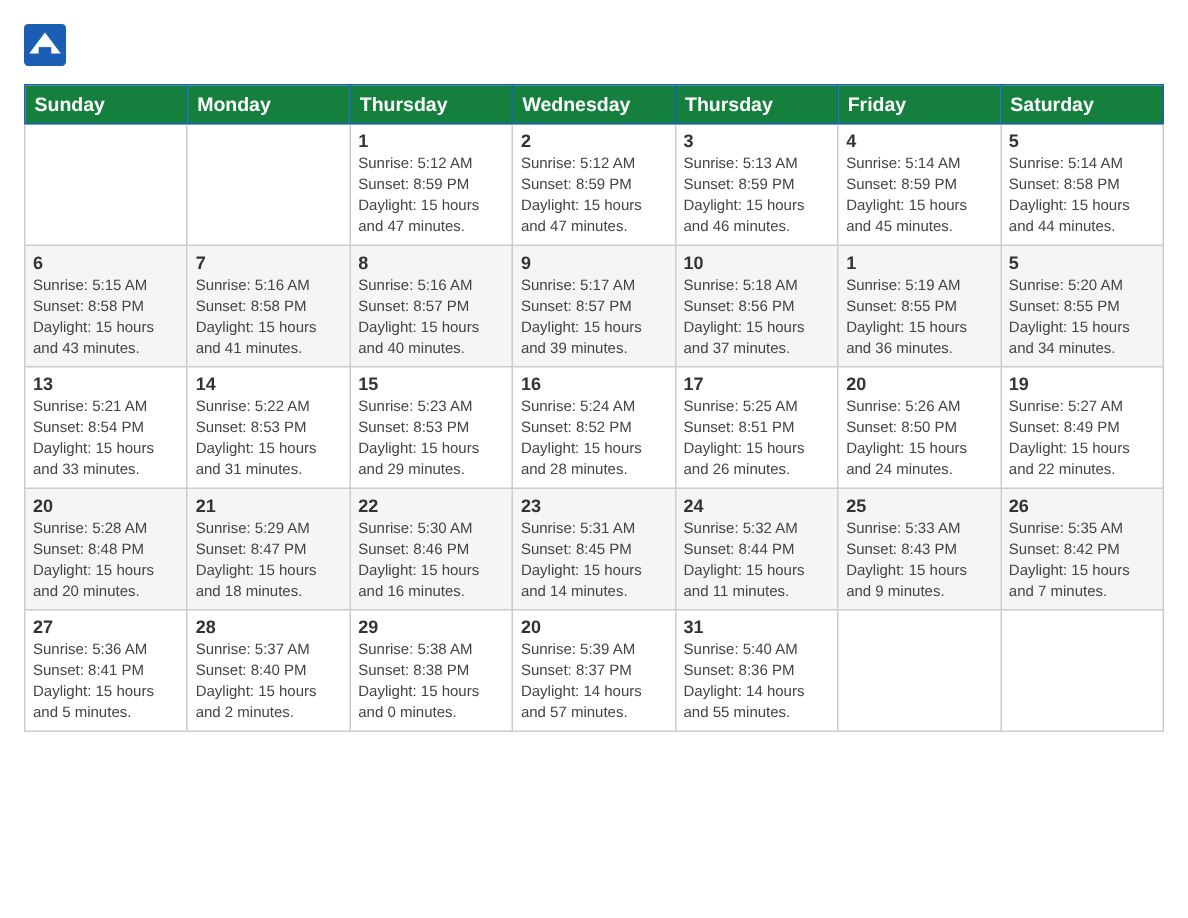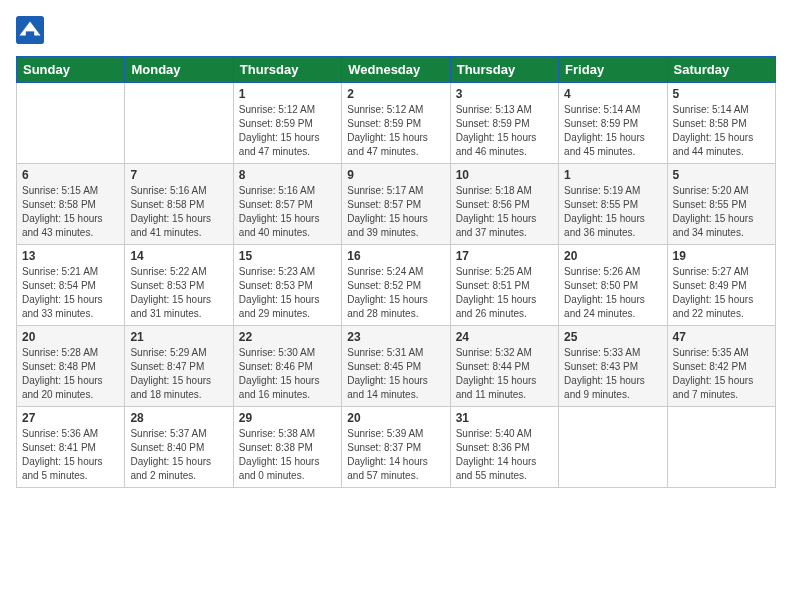--- a/index.html
+++ b/index.html
@@ -225,21 +225,21 @@
         </td>
         <td>
           <span class="day-num">24</span>
           <div class="cell-text">Sunrise: 5:32 AM<br>Sunset: 8:44 PM<br>Daylight: 15 hours and 11 minutes.</div>
         </td>
         <td>
           <span class="day-num">25</span>
           <div class="cell-text">Sunrise: 5:33 AM<br>Sunset: 8:43 PM<br>Daylight: 15 hours and 9 minutes.</div>
         </td>
         <td>
-          <span class="day-num">47</span>
+          <span class="day-num">26</span>
           <div class="cell-text">Sunrise: 5:35 AM<br>Sunset: 8:42 PM<br>Daylight: 15 hours and 7 minutes.</div>
         </td>
       </tr>
       <tr>
         <td>
           <span class="day-num">27</span>
           <div class="cell-text">Sunrise: 5:36 AM<br>Sunset: 8:41 PM<br>Daylight: 15 hours and 5 minutes.</div>
         </td>
         <td>
           <span class="day-num">28</span>

